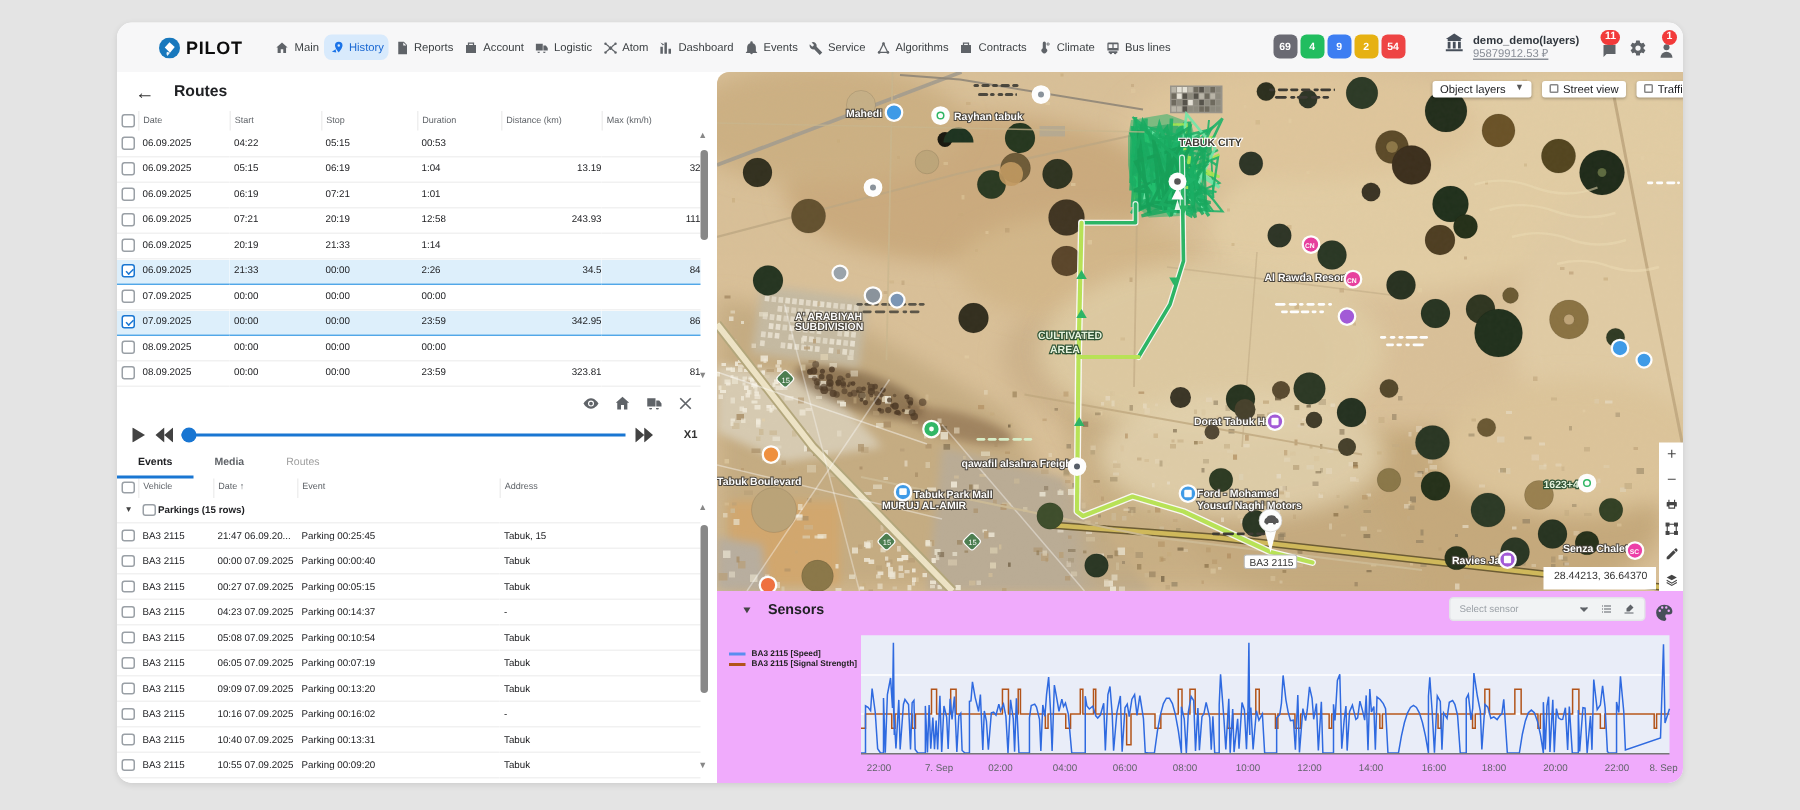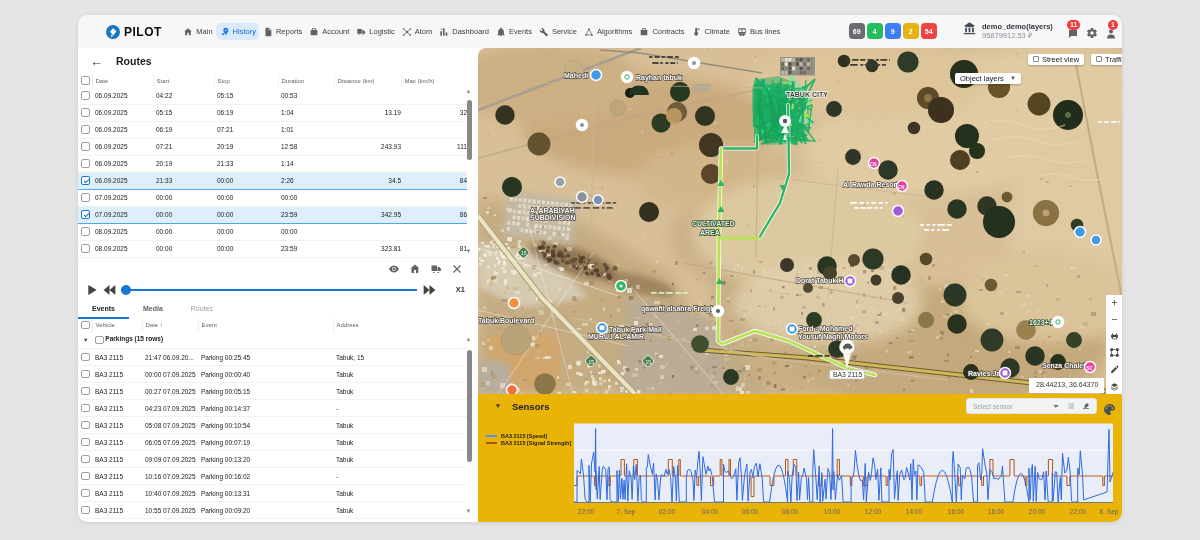--- a/index.html
+++ b/index.html
@@ -14,21 +14,21 @@
 .menu { display:flex; align-items:center; margin-left:18px; }
 .mi { display:flex; align-items:flex-start; gap:3px; padding:3.5px 3.5px; font-size:7.5px; color:#3c4043; white-space:nowrap; }
 .mi svg { width:10px; height:10px; fill:#5f6368; flex:none; }
 .mi.active { background:#d8eafc; border-radius:5px; color:#1967d2; }
 .mi.active svg { fill:#1a73e8; }
 .badges { position:absolute; left:771px; top:8px; display:flex; gap:2.5px; }
 .badge { width:15.5px; height:16px; border-radius:4px; color:#fff; font-size:7px; font-weight:bold; display:flex; align-items:center; justify-content:center; }
 .user { position:absolute; left:884px; top:6px; display:flex; align-items:center; gap:5px; }
 .user-ic svg { width:15px; height:15px; fill:#474f5a; }
 .user-name { font-size:7.5px; font-weight:bold; color:#30363d; line-height:9px; }
-.user-bal { font-size:7.5px; color:#8a8f98; line-height:9px; }
+.user-bal { font-size:7.5px; color:#8a8f98; line-height:9px;text-decoration:underline; }
 .nav-right { position:absolute; left:989px; top:10px; display:flex; align-items:center; gap:6px; }
 .nbadge { position:relative; width:13px; height:13px; }
 .nbadge svg { width:12px; height:12px; fill:#5f6368; }
 .red-pill { position:absolute; top:-5px; left:0px; background:#f23a3a; color:#fff; border-radius:7px; font-size:7px; font-weight:bold; padding:2px 3px; line-height:6px; }
 
 .left { position:absolute; left:0; top:33px; width:397px; height:474px; background:#fff; }
 .trips-head { height:26px; display:flex; align-items:center; padding-left:12px; }
 .back-arrow { font-size:13px; color:#333; }
 .trips-title { font-size:10.5px; color:#202124; font-weight:bold; margin-left:13px; }
 table.grid { border-collapse:collapse; width:389px; table-layout:fixed; }
@@ -55,21 +55,21 @@
 .scrollbar { position:absolute; width:5px; background:#888; border-radius:3px; }
 
 .map-wrap { position:absolute; left:400px; top:33px; width:644px; height:346px; border-radius:8px 0 0 0; overflow:hidden; }
 .map-controls { position:absolute; left:877px; top:39px; display:flex; gap:7px; }
 .mbtn { background:#fff; border-radius:2px; height:10.5px; white-space:nowrap; display:flex; align-items:center; padding:0 5px; font-size:7.5px; color:#202124; box-shadow:0 1px 2px rgba(0,0,0,0.25); gap:3px; }
 .mcb { width:6px; height:6px; border:1px solid #888; border-radius:1px; background:#fff; }
 .zoombar { position:absolute; left:1028px; top:280px; width:16px; height:99px; background:#fff; display:flex; flex-direction:column; align-items:center; justify-content:space-between; padding:3px 0; }
 .zoombar svg { width:9px; height:9px; fill:#444; }
 .coords { position:absolute; left:951px; top:363px; width:75px; height:15px; background:#fff; font-size:7px; color:#333; padding:3px 0 0 7px; white-space:nowrap; }
 
-.sensors { position:absolute; left:400px; top:379px; width:644px; height:128px; background:#eab308; }
+.sensors { position:absolute; left:400px; top:379px; width:644px; height:128px; background:#f0abfc; }
 .shead { height:25px; display:flex; align-items:center; padding-left:16px; }
 .schev { color:#444; font-size:8px; transform:scaleY(0.8); }
 .stitle { font-size:9.5px; font-weight:bold; color:#202124; margin-left:10px; }
 .sselect { position:absolute; right:25px; top:4px; width:131px; height:16px; background:#f1f3f4; border:1px solid #e3e5e8; border-radius:3px; font-size:6.5px; color:#9aa0a6; display:flex; align-items:center; padding:0 6px; gap:7px; }
 .sselect svg { fill:#5f6368; width:8px; height:8px; }
 .spalette { position:absolute; right:6px; top:8px; }
 .legend { position:absolute; left:8px; top:39px; font-size:5.5px; color:#222; font-weight:bold; }
 .legend div { display:flex; align-items:center; gap:4px; margin-bottom:1px; }
 .lline { width:11px; height:1.5px; flex:none; }
 </style>
@@ -1712,21 +1712,21 @@
       </g>
       <rect x="351.5" y="322" width="35" height="9" rx="1.5" fill="#fff" stroke="#b9b9b9" stroke-width="0.7"></rect>
       <text x="355" y="329" font-size="6.8px" fill="#333" font-family="Liberation Sans">BA3 2115</text>
     </g>
 
     <rect width="644" height="346" filter="url(#nz)" opacity="0.08"></rect>
   </svg>
   </div>
 
   <div class="map-controls">
-    <div class="mbtn" style="width:66px;justify-content:space-between;margin-top:19px;">Object layers <span style="font-size:6px;color:#555;">▼</span></div>
+    <div class="mbtn" style="width:66px;justify-content:space-between;">Object layers <span style="font-size:6px;color:#555;">▼</span></div>
     <div class="mbtn"><span class="mcb"></span>Street view</div>
     <div class="mbtn"><span class="mcb"></span>Traffic</div>
   </div>
   <div class="zoombar">
     <svg viewBox="0 0 24 24">
         <path d="M11 5h2v6h6v2h-6v6h-2v-6H5v-2h6z"></path>
       </svg>
     <svg viewBox="0 0 24 24">
         <path d="M5 11h14v2H5z"></path>
       </svg>

